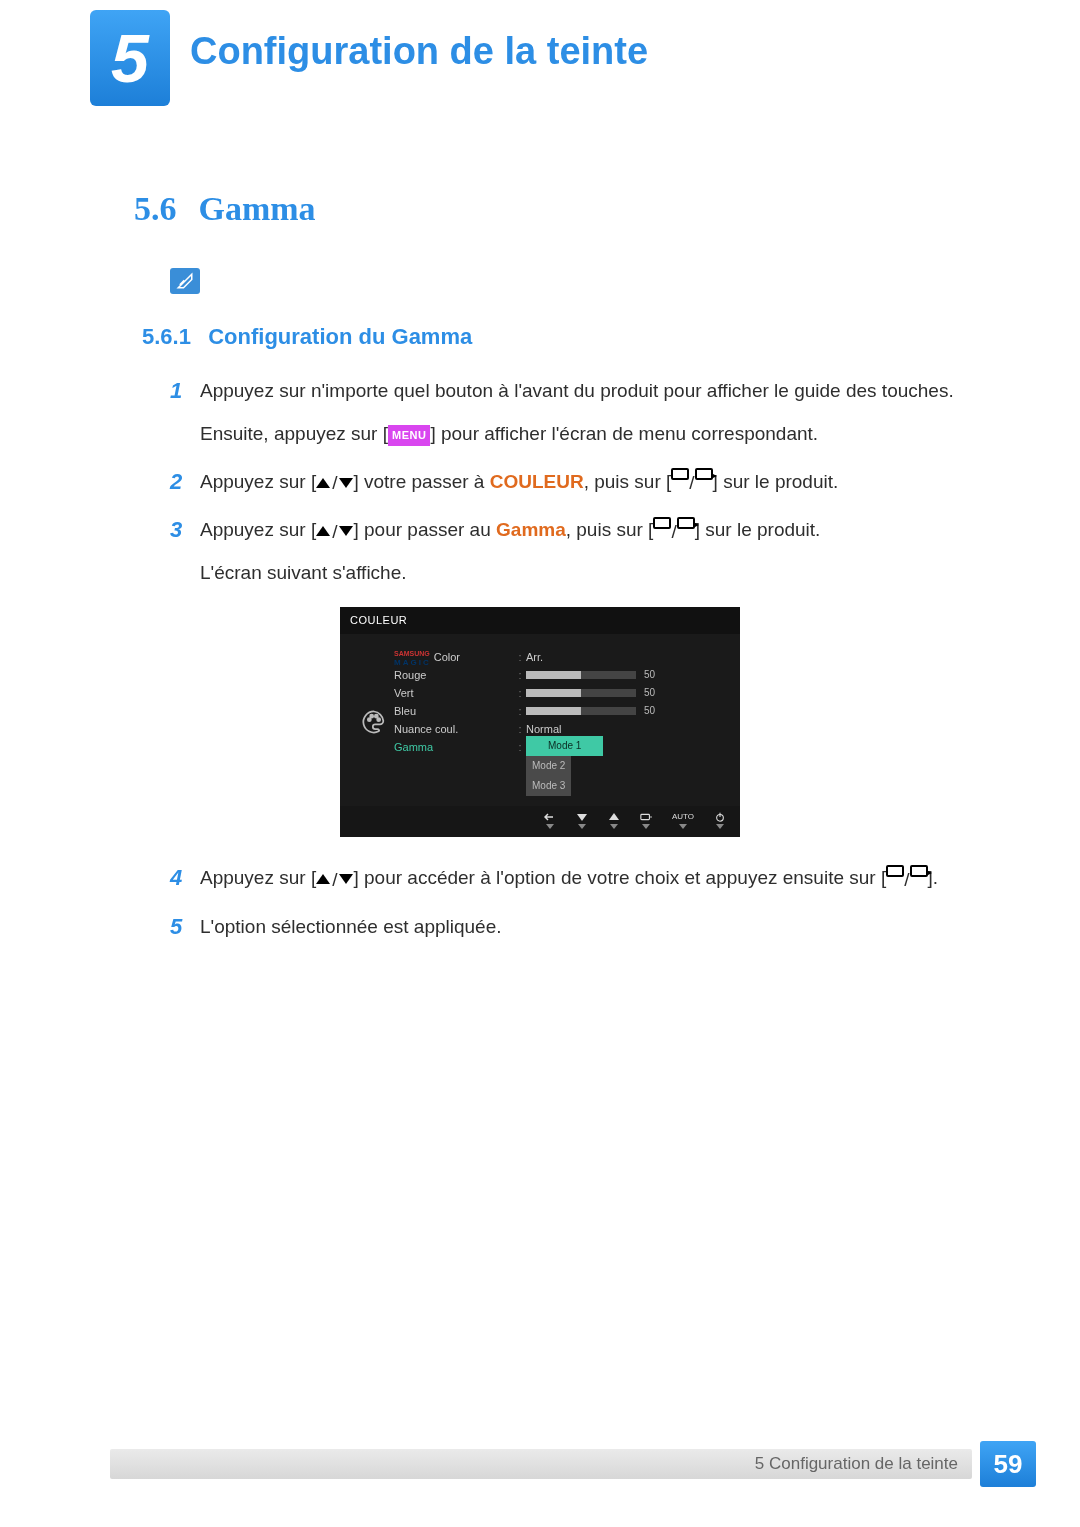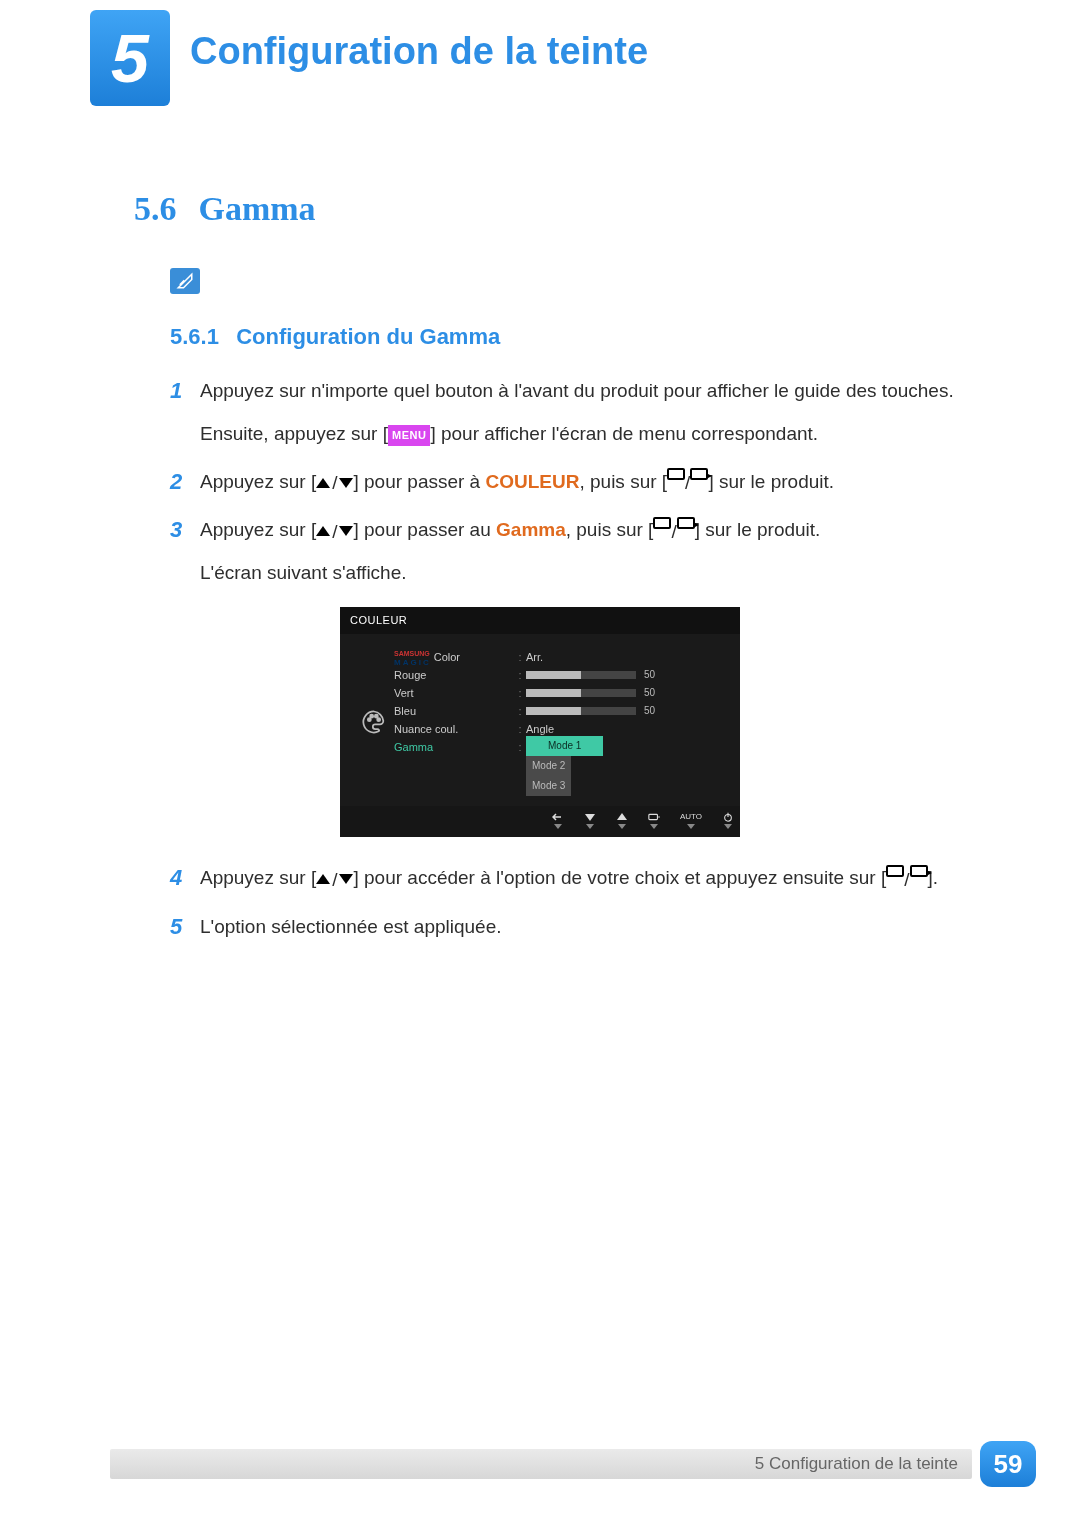--- a/index.html
+++ b/index.html
@@ -32,21 +32,21 @@
   .note-row { display: flex; align-items: center; margin: 14px 0 24px 60px; }
   .note-icon {
     width: 30px; height: 26px; background: #3a8ed8; border-radius: 3px;
     display: flex; align-items: center; justify-content: center; margin-right: 14px;
     position: relative;
   }
   .note-icon svg { width: 18px; height: 18px; fill: #fff; }
 
   .subsec-num { color: #2d8ee5; font-size: 22px; font-weight: 600; display: inline-block; }
   .subsec-title { color: #2d8ee5; font-size: 22px; font-weight: 600; display: inline-block; margin-left: 12px; }
-  .subsection-heading { margin: 28px 0 24px 60px; }
+  .subsection-heading { margin: 28px 0 24px 32px; }
 
   .steps { margin-left: 60px; }
   .step { display: flex; margin-bottom: 18px; }
   .step-num { width: 30px; flex: none; color: #2d8ee5; font-size: 22px; font-style: italic; font-weight: 600; }
   .step-body { flex: 1; font-size: 19px; line-height: 1.55; }
 
   .inline-icon { display: inline-flex; vertical-align: middle; }
   .udarrows { display: inline-flex; align-items: center; gap: 2px; vertical-align: middle; }
   .tri-up, .tri-down { display: inline-block; width: 0; height: 0; }
   .tri-up { border-left: 7px solid transparent; border-right: 7px solid transparent; border-bottom: 10px solid #000; }
@@ -75,31 +75,31 @@
   .osd-labels .lbl.sel { color:#3fc9a5; }
   .osd-sep { width:12px; color:#777; font-size:11px; }
   .osd-sep div { height:18px; line-height:18px; text-align:center; }
   .osd-vals { flex:1; }
   .osd-vals .val { height:18px; line-height:18px; display:flex; align-items:center; font-size:11px; color:#ccc; }
   .slider { height:8px; width:110px; background:#444; margin-right:8px; position:relative; }
   .slider::before { content:""; position:absolute; left:0; top:0; height:100%; width:50%; background:#bbb; }
   .slider-val { font-size:10px; color:#bbb; }
   .mode-box { background:#3fc9a5; color:#0b2c23; font-size:10px; padding:1px 22px; margin-top:-2px; }
   .mode-sub { background:#4a4a4a; color:#bbb; font-size:10px; padding:1px 6px; }
-  .osd-footer { display:flex; justify-content:flex-end; gap:20px; padding:6px 6px 8px 14px; background:#161616; }
+  .osd-footer { display:flex; justify-content:flex-end; gap:20px; padding:6px 14px 8px 14px; background:#161616; }
   .osd-fi { color:#ddd; font-size:10px; display:flex; align-items:center; }
   .osd-footer svg { width:12px; height:10px; fill:#ddd; }
   .arrow-stack { display:flex; flex-direction:column; align-items:center; }
   .arrow-stack .top-shape { height:10px; display:flex; align-items:center; }
   .arrow-stack .point { display:block; width:0; height:0; border-left:4px solid transparent; border-right:4px solid transparent; border-top:5px solid #888; margin-top:2px; }
 
   
   .page-footer { position:absolute; bottom:40px; left:110px; right:44px; height:46px; display:flex; align-items:center; }
   .footer-bar { flex:1; height:30px; background:linear-gradient(#eaeaea,#d7d7d7); border-radius:2px; display:flex; align-items:center; justify-content:flex-end; padding-right:14px; font-size:17px; color:#666; }
-  .footer-pageno { width:56px; height:46px; margin-left:8px; background:linear-gradient(#3fa4f5,#1d7fd8); border-radius:12px; display:flex; align-items:center; justify-content:center; color:#fff; font-size:26px; font-weight:bold; }
+  .footer-pageno { width:56px; height:46px; margin-left:8px; background:linear-gradient(#3fa4f5,#1d7fd8); border-radius:3px; display:flex; align-items:center; justify-content:center; color:#fff; font-size:26px; font-weight:bold; }
 </style>
 </head>
 <body>
 
 <div class="page">
 
   <div class="header">
     <div class="chapter-badge">
         <span>5</span>
       </div>
@@ -141,21 +141,21 @@
           </div>
         </div>
 
         <div class="step">
           <div class="step-num">2</div>
           <div class="step-body">
             <span>Appuyez sur [</span><span class="udarrows">
                 <span class="tri-up"></span>
                 <span>/</span>
                 <span class="tri-down"></span>
-              </span><span>] pour passer à </span><span class="bold-orange">COULEUR</span><span>, puis sur [</span><span class="inline-icon"><span class="rect-icon"></span>/<span class="rect-icon2"></span></span><span>] sur le produit.</span>
+              </span><span>] votre passer à </span><span class="bold-orange">COULEUR</span><span>, puis sur [</span><span class="inline-icon"><span class="rect-icon"></span>/<span class="rect-icon2"></span></span><span>] sur le produit.</span>
           </div>
         </div>
 
         <div class="step">
           <div class="step-num">3</div>
           <div class="step-body">
             <div>
               <span>Appuyez sur [</span><span class="udarrows">
                   <span class="tri-up"></span>
                   <span>/</span>
@@ -203,21 +203,21 @@
                 <span class="slider-val">50</span>
               </div>
             <div class="val">
                 <span class="slider"></span>
                 <span class="slider-val">50</span>
               </div>
             <div class="val">
                 <span class="slider"></span>
                 <span class="slider-val">50</span>
               </div>
-            <div class="val">Angle</div>
+            <div class="val">Normal</div>
             <div class="val" style="flex-direction:column; align-items:flex-start; height:auto; padding-top:0;">
               <span class="mode-box">Mode 1</span>
               <span class="mode-sub">Mode 2</span>
               <span class="mode-sub">Mode 3</span>
             </div>
           </div>
         </div>
         <div class="osd-footer">
           <div class="arrow-stack">
               <span class="top-shape">

